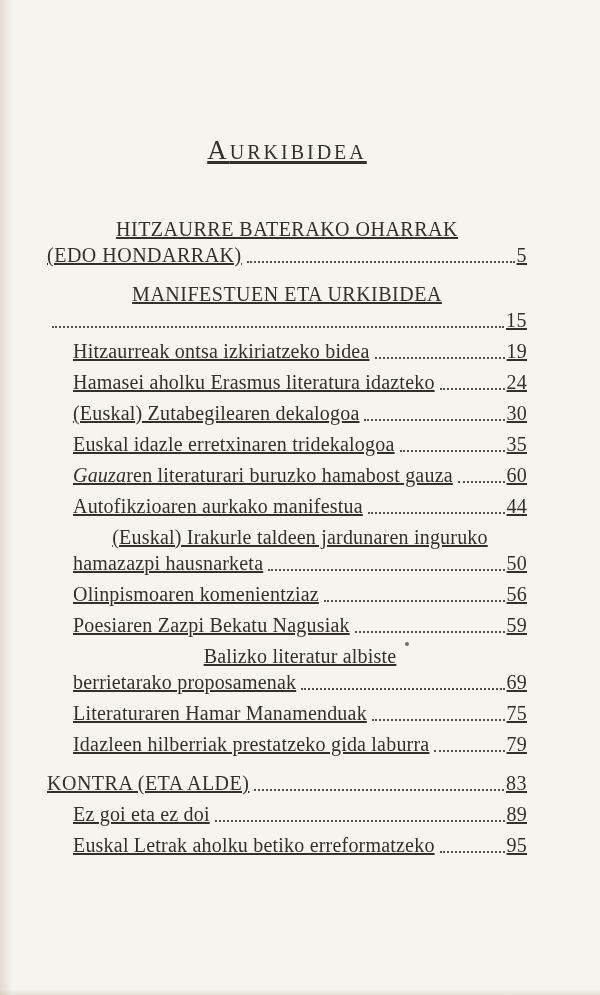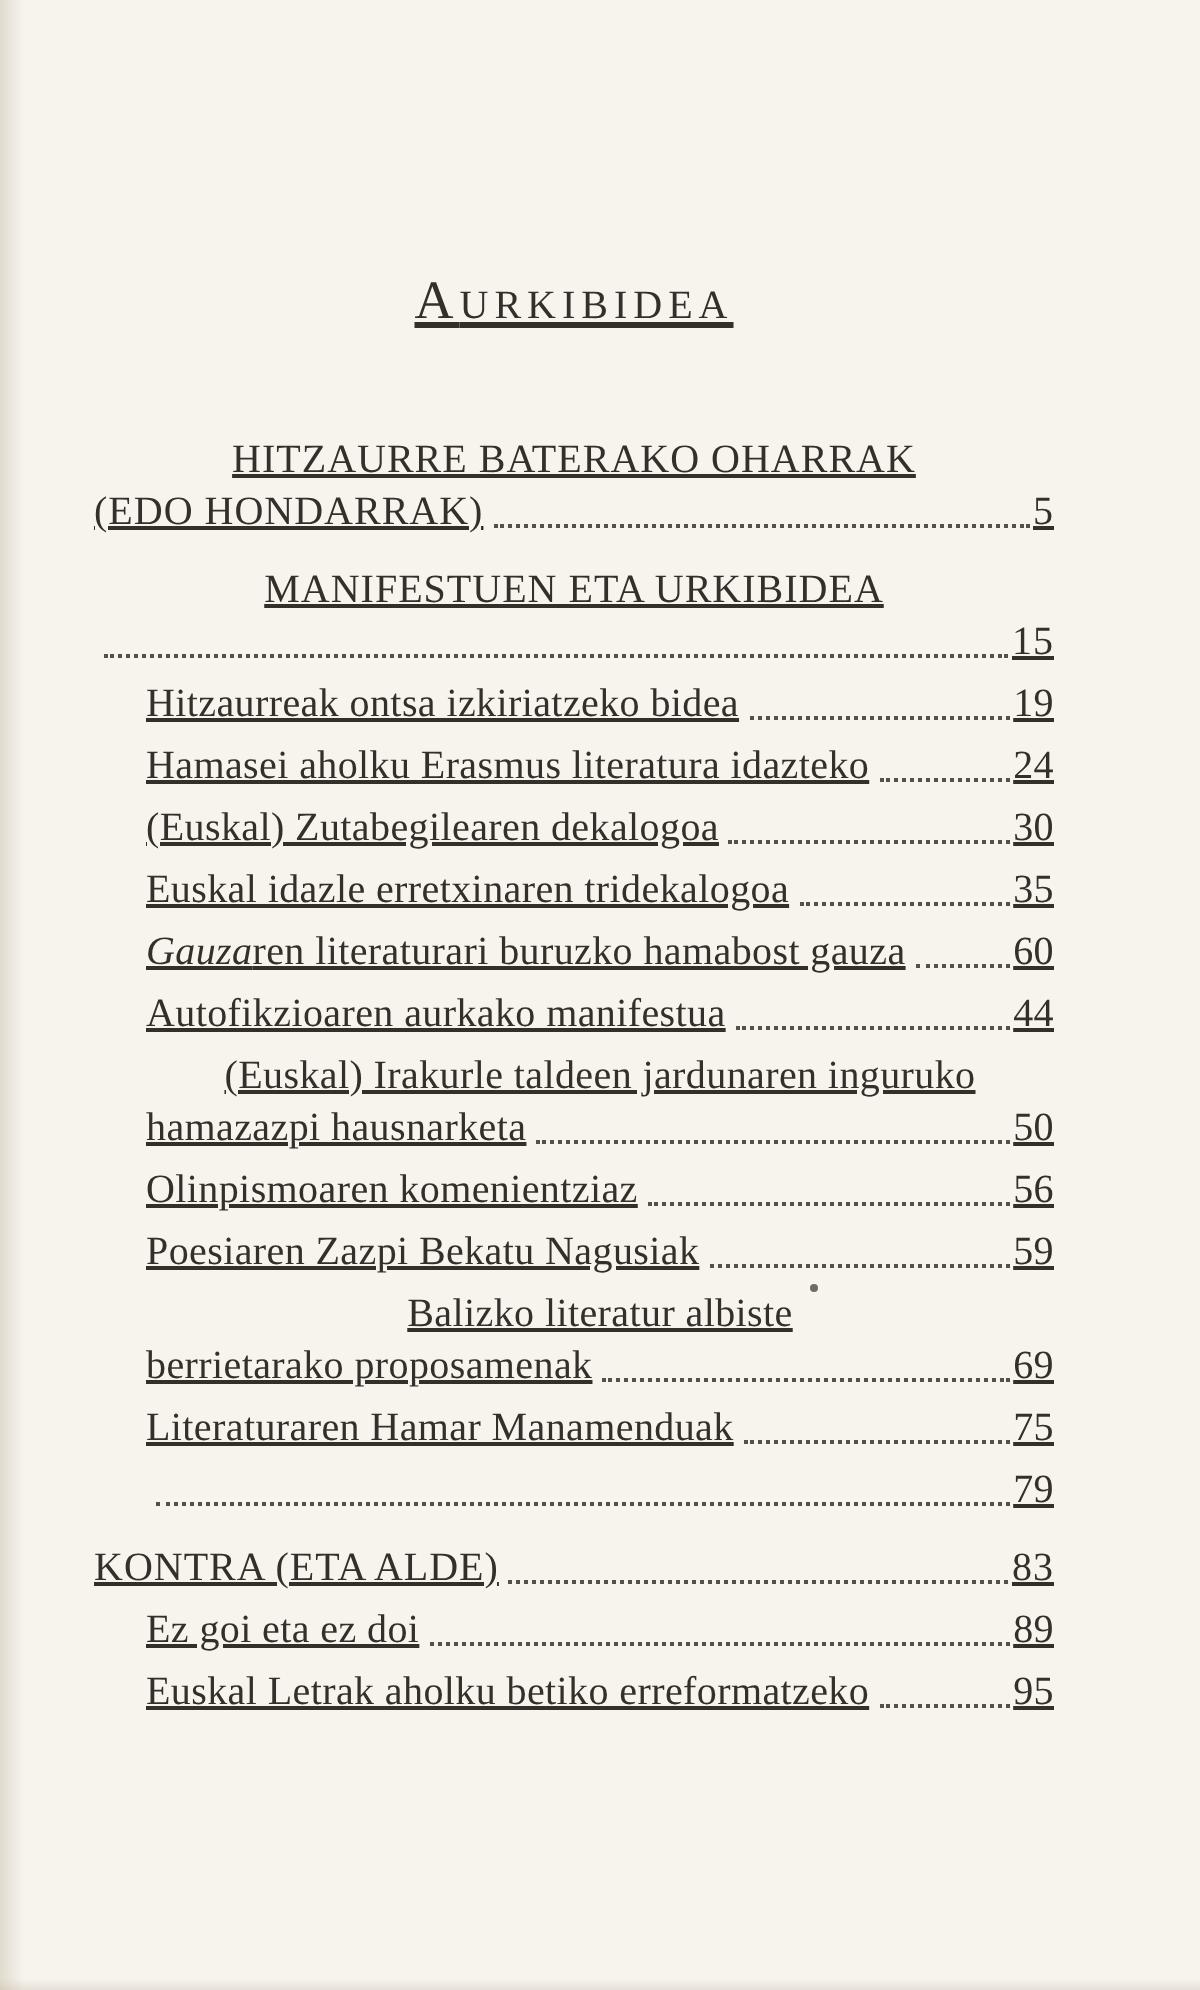--- a/index.html
+++ b/index.html
@@ -162,20 +162,21 @@
   </div>
       <div class="entry level2">
     <div class="lastline">
       <span class="label"><span>Literaturaren Hamar Manamenduak</span></span>
           <span class="leader"></span>
           <span class="pagenum">75</span>
     </div>
   </div>
       <div class="entry level2">
     <div class="lastline">
+      <span class="label"><span>Idazleen hilberriak prestatzeko gida laburra</span></span>
           <span class="leader"></span>
           <span class="pagenum">79</span>
     </div>
   </div>
       <div class="entry level1">
         <div class="lastline">
       <span class="label"><span>KONTRA (ETA ALDE)</span></span>
           <span class="leader"></span>
           <span class="pagenum">83</span>
     </div>

